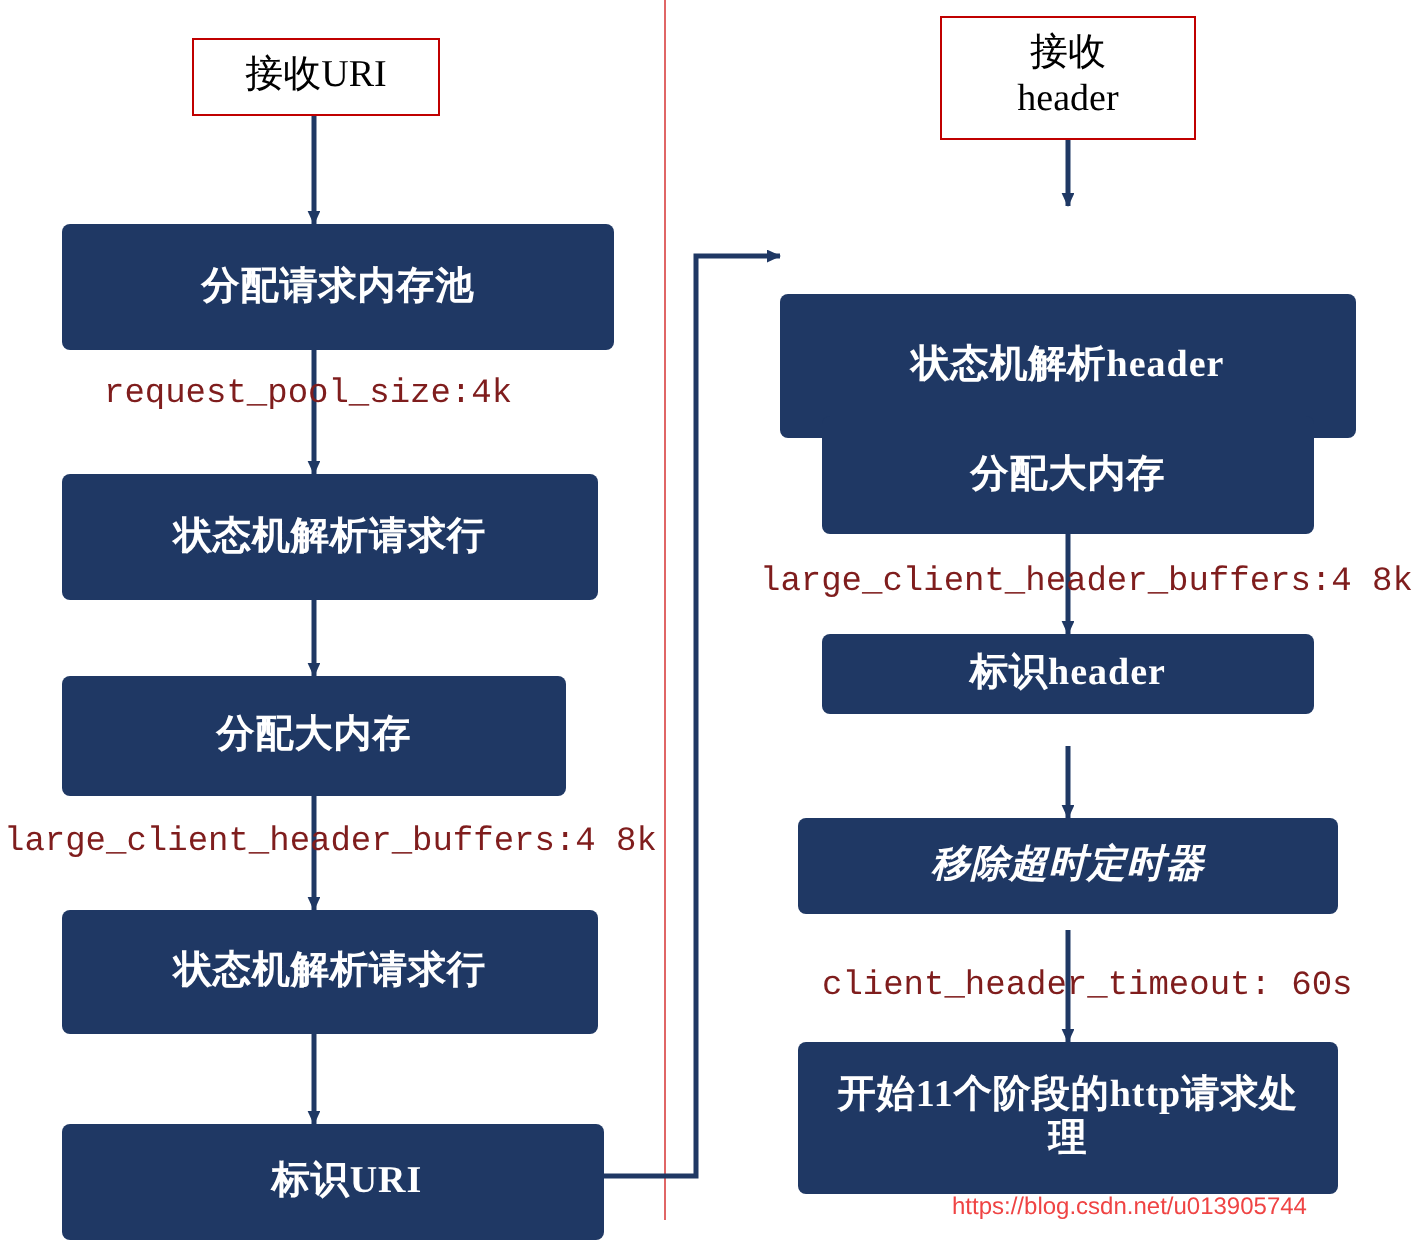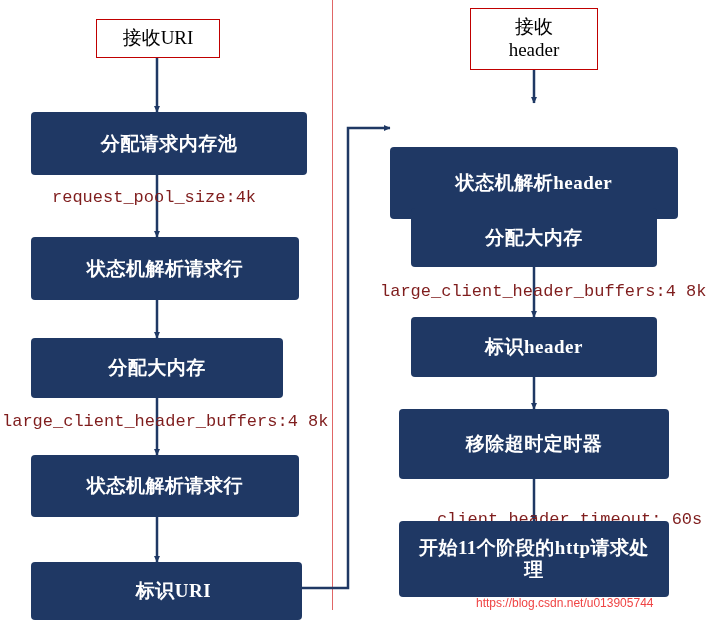--- a/index.html
+++ b/index.html
@@ -148,29 +148,29 @@
   </div>
 
   <div class="node" style="left:411px; top:208px; width:246px; height:59px;">
     <span>分配大内存</span>
   </div>
 
   <div class="caption" style="left:380px; top:282px;">
     <span>large_client_header_buffers:4 8k</span>
   </div>
 
-  <div class="node" style="left:411px; top:317px; width:246px; height:60px;">
+  <div class="node" style="left:411px; top:317px; width:246px; height:40px;">
     <span>标识header</span>
   </div>
 
-  <div class="node" style="left:399px; top:409px; width:270px; height:70px;">
+  <div class="node" style="left:399px; top:409px; width:270px; height:48px;font-style:italic;">
     <span>移除超时定时器</span>
   </div>
 
-  <div class="caption" style="left:411px; top:510px;margin-left:26px;">
+  <div class="caption" style="left:411px; top:484px;">
     <span>client_header_timeout: 60s</span>
   </div>
 
   <div class="node" style="left:399px; top:521px; width:270px; height:76px; padding:0 14px;">
     <span>开始11个阶段的http请求处理</span>
   </div>
 
   <div class="watermark" style="left:476px; top:596px;">
     <span>https://blog.csdn.net/u013905744</span>
   </div>

